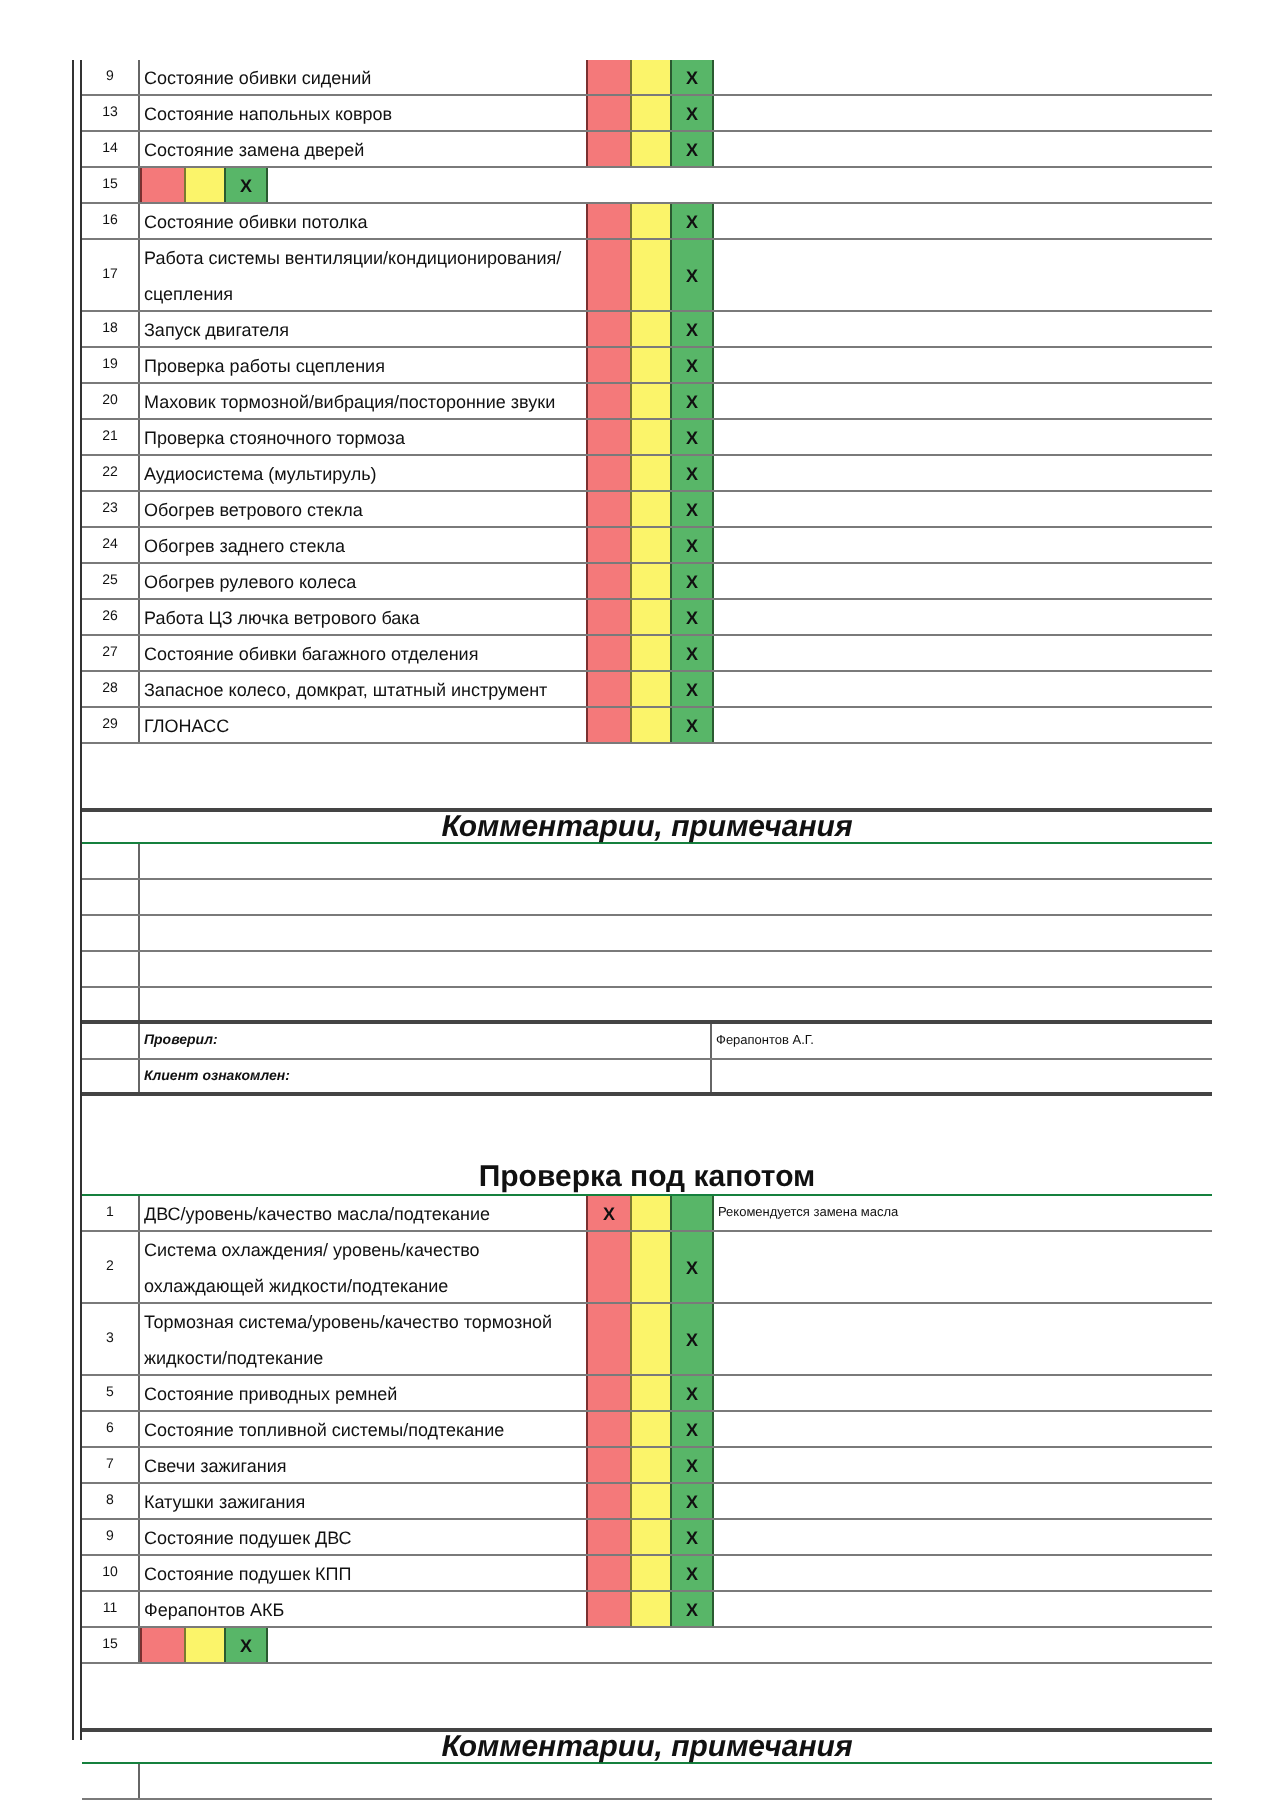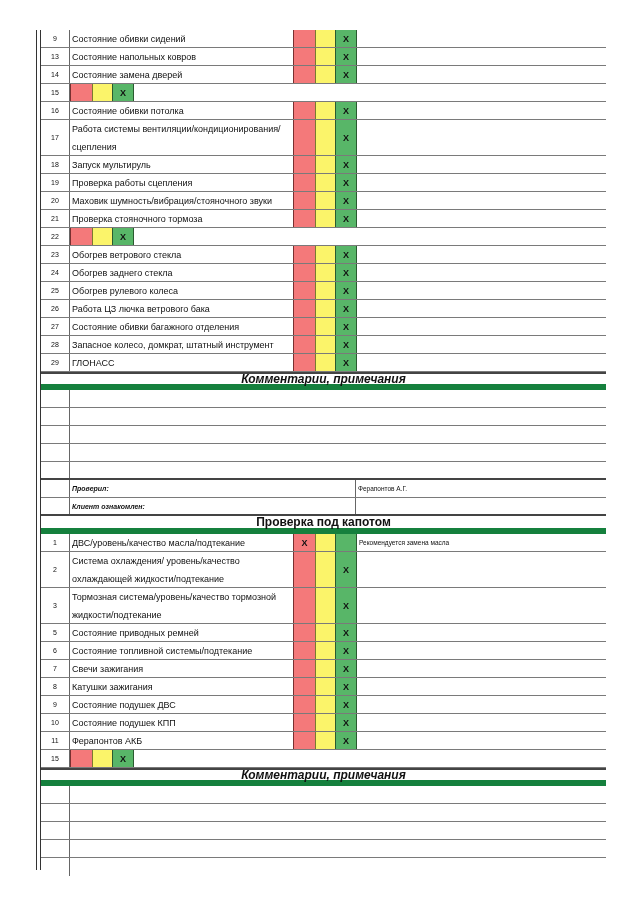--- a/index.html
+++ b/index.html
@@ -10,21 +10,21 @@
   .sheet { position:absolute; left:41px; top:30px; width:565px; }
   .row { position:relative; display:flex; border-bottom:1px solid #7a7a7a; box-sizing:border-box; }
   .cell-num { width:28px; flex:none; border-right:1px solid #666; font-size:7px; display:flex; align-items:center; justify-content:center; }
   .cell-name { width:223px; flex:none; font-size:9px; padding-left:2px; display:flex; align-items:center; line-height:18px; box-sizing:border-box; }
   .cell-red { width:22px; flex:none; background:#f4797a; border-left:1px solid #7a3030; box-sizing:border-box; display:flex; align-items:center; justify-content:center; font-size:9px; font-weight:bold; }
   .cell-yel { width:20px; flex:none; background:#fbf46a; border-left:1px solid #7a7a30; box-sizing:border-box; display:flex; align-items:center; justify-content:center; font-size:9px; font-weight:bold; }
   .cell-grn { width:22px; flex:none; background:#58b668; border-left:1px solid #2a5a30; border-right:1px solid #2a5a30; box-sizing:border-box; display:flex; align-items:center; justify-content:center; font-size:9px; font-weight:bold; }
   .cell-note { flex:1; font-size:6.5px; padding-left:2px; display:flex; align-items:center; }
   .h18 { height:18px; }
   .h36 { height:36px; }
-  .section-title { height:18px; display:flex; align-items:center; justify-content:center; font-size:12px; font-weight:bold; border-bottom:6px solid #15803d; box-sizing:border-box; }
+  .section-title { height:18px; display:flex; align-items:center; justify-content:center; font-size:15px; font-weight:bold; border-bottom:1px solid #15803d; box-sizing:border-box;margin-top:32px; }
   .section-title.italic { font-style:italic; }
   .blank-row { height:18px; display:flex; border-bottom:1px solid #7a7a7a; box-sizing:border-box; }
   .blank-row .bn { width:28px; border-right:1px solid #666; }
   .sig-row { height:18px; display:flex; border-bottom:1px solid #7a7a7a; box-sizing:border-box; }
   .sig-row .bn { width:28px; }
   .sig-label { width:287px; border-left:1px solid #666; border-right:1px solid #666; font-size:7px; font-style:italic; font-weight:bold; display:flex; align-items:center; padding-left:2px; box-sizing:border-box; }
   .sig-val { flex:1; font-size:6.5px; display:flex; align-items:center; padding-left:2px; }
   .top-bar { border-top:2px solid #444; }
 </style>
 </head>
@@ -77,52 +77,53 @@
       <div class="row h36">
         <div class="cell-num">17</div>
         <div class="cell-name" style="line-height:18px;">Работа системы вентиляции/кондиционирования/ сцепления</div>
         <div class="cell-red"></div>
         <div class="cell-yel"></div>
         <div class="cell-grn">X</div>
         <div class="cell-note"></div>
       </div>
       <div class="row h18">
         <div class="cell-num">18</div>
-        <div class="cell-name">Запуск мультируль</div>
+        <div class="cell-name">Запуск двигателя</div>
         <div class="cell-red"></div>
         <div class="cell-yel"></div>
         <div class="cell-grn">X</div>
         <div class="cell-note"></div>
       </div>
       <div class="row h18">
         <div class="cell-num">19</div>
         <div class="cell-name">Проверка работы сцепления</div>
         <div class="cell-red"></div>
         <div class="cell-yel"></div>
         <div class="cell-grn">X</div>
         <div class="cell-note"></div>
       </div>
       <div class="row h18">
         <div class="cell-num">20</div>
-        <div class="cell-name">Маховик шумность/вибрация/стояночного звуки</div>
+        <div class="cell-name">Маховик тормозной/вибрация/посторонние звуки</div>
         <div class="cell-red"></div>
         <div class="cell-yel"></div>
         <div class="cell-grn">X</div>
         <div class="cell-note"></div>
       </div>
       <div class="row h18">
         <div class="cell-num">21</div>
         <div class="cell-name">Проверка стояночного тормоза</div>
         <div class="cell-red"></div>
         <div class="cell-yel"></div>
         <div class="cell-grn">X</div>
         <div class="cell-note"></div>
       </div>
       <div class="row h18">
         <div class="cell-num">22</div>
+        <div class="cell-name">Аудиосистема (мультируль)</div>
         <div class="cell-red"></div>
         <div class="cell-yel"></div>
         <div class="cell-grn">X</div>
         <div class="cell-note"></div>
       </div>
       <div class="row h18">
         <div class="cell-num">23</div>
         <div class="cell-name">Обогрев ветрового стекла</div>
         <div class="cell-red"></div>
         <div class="cell-yel"></div>

